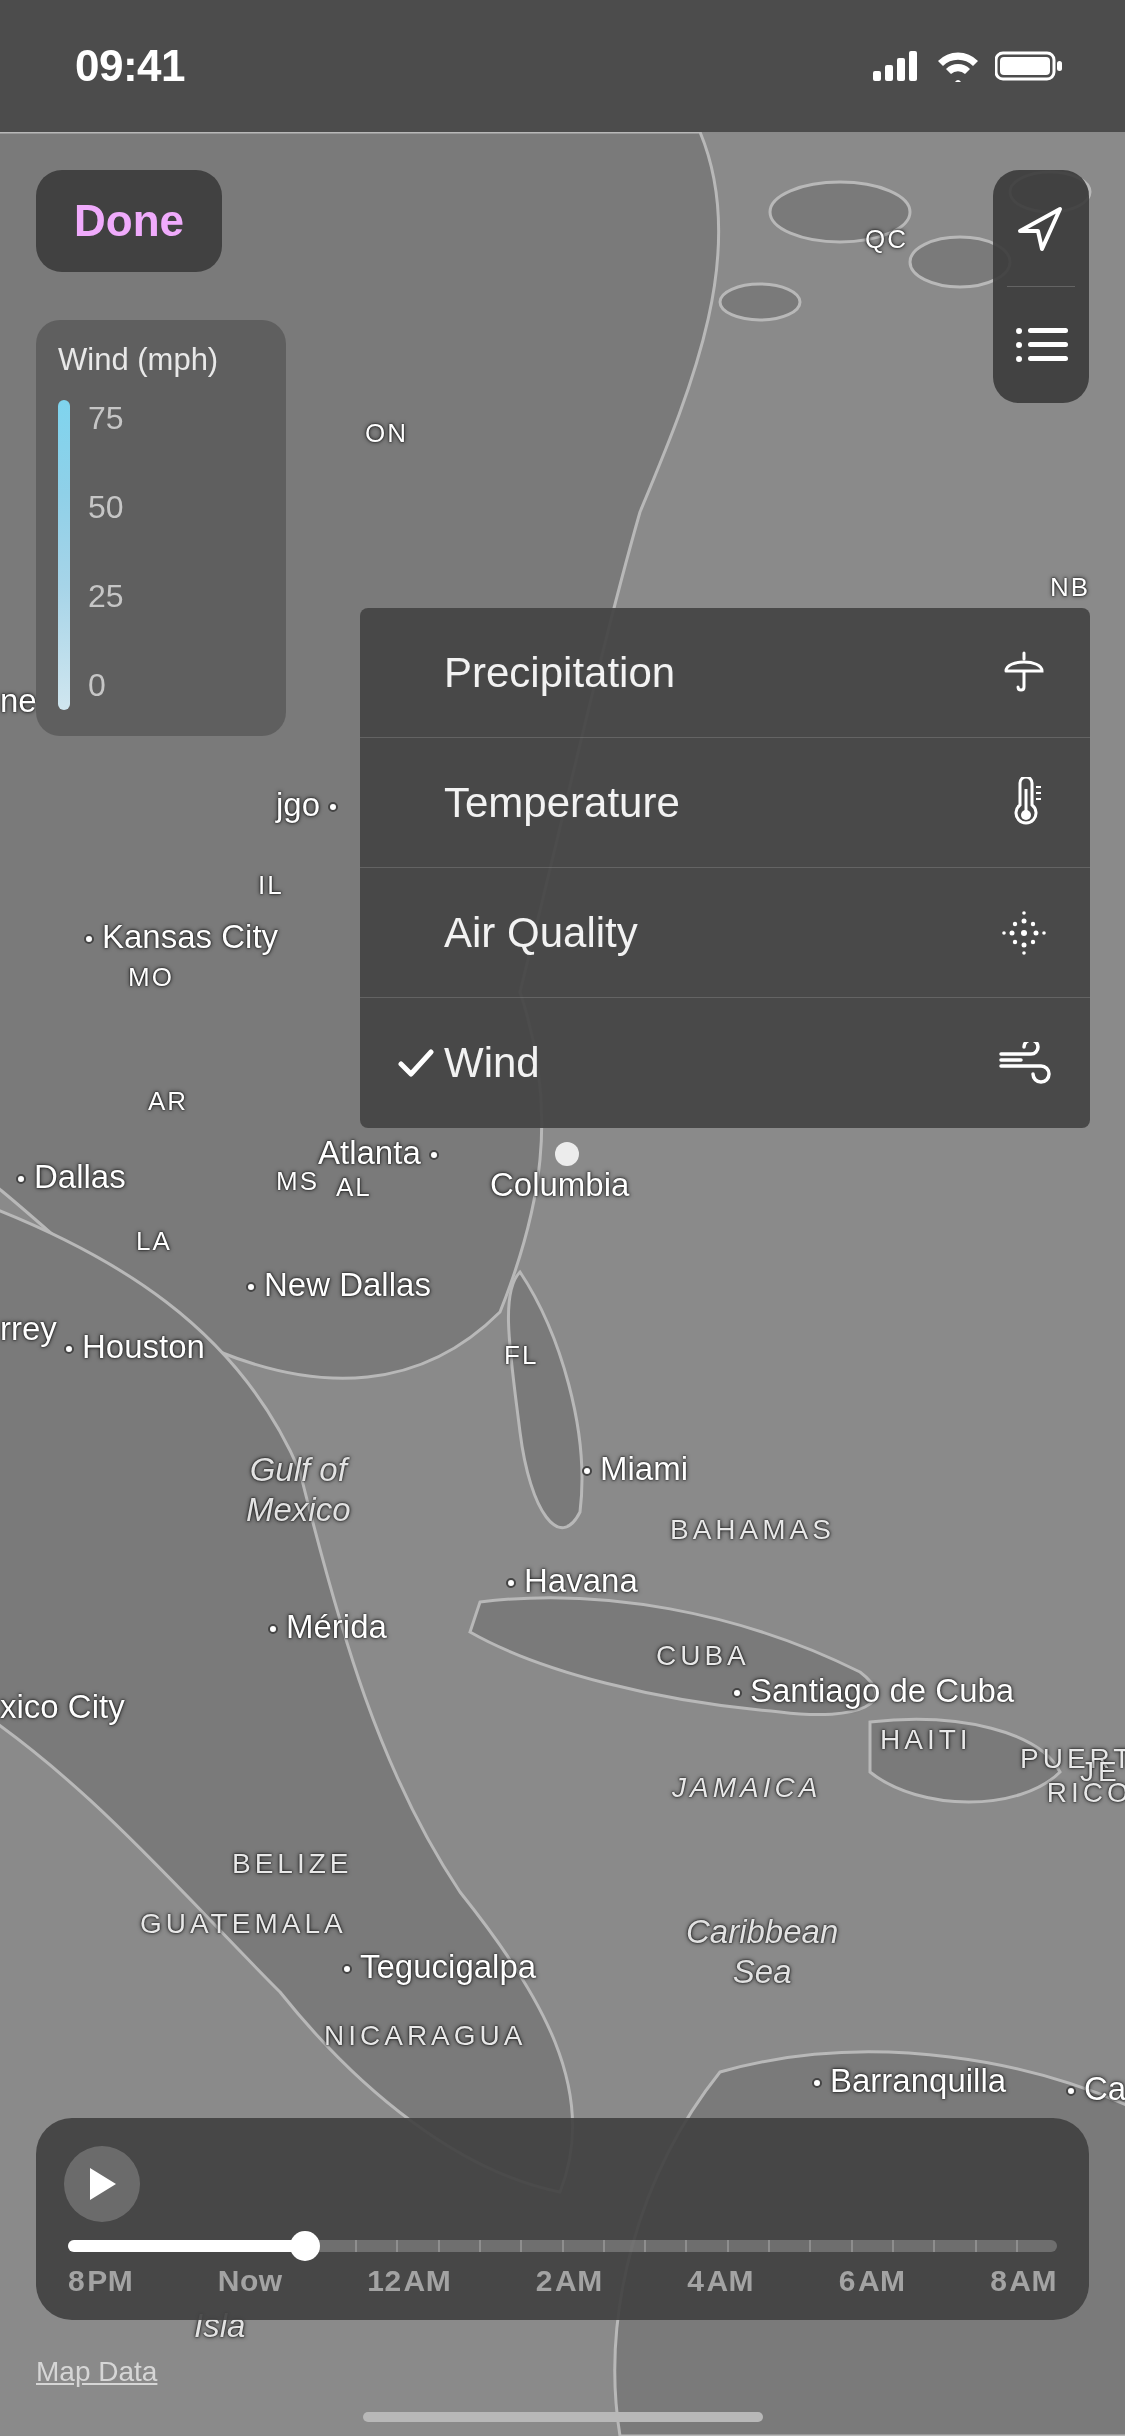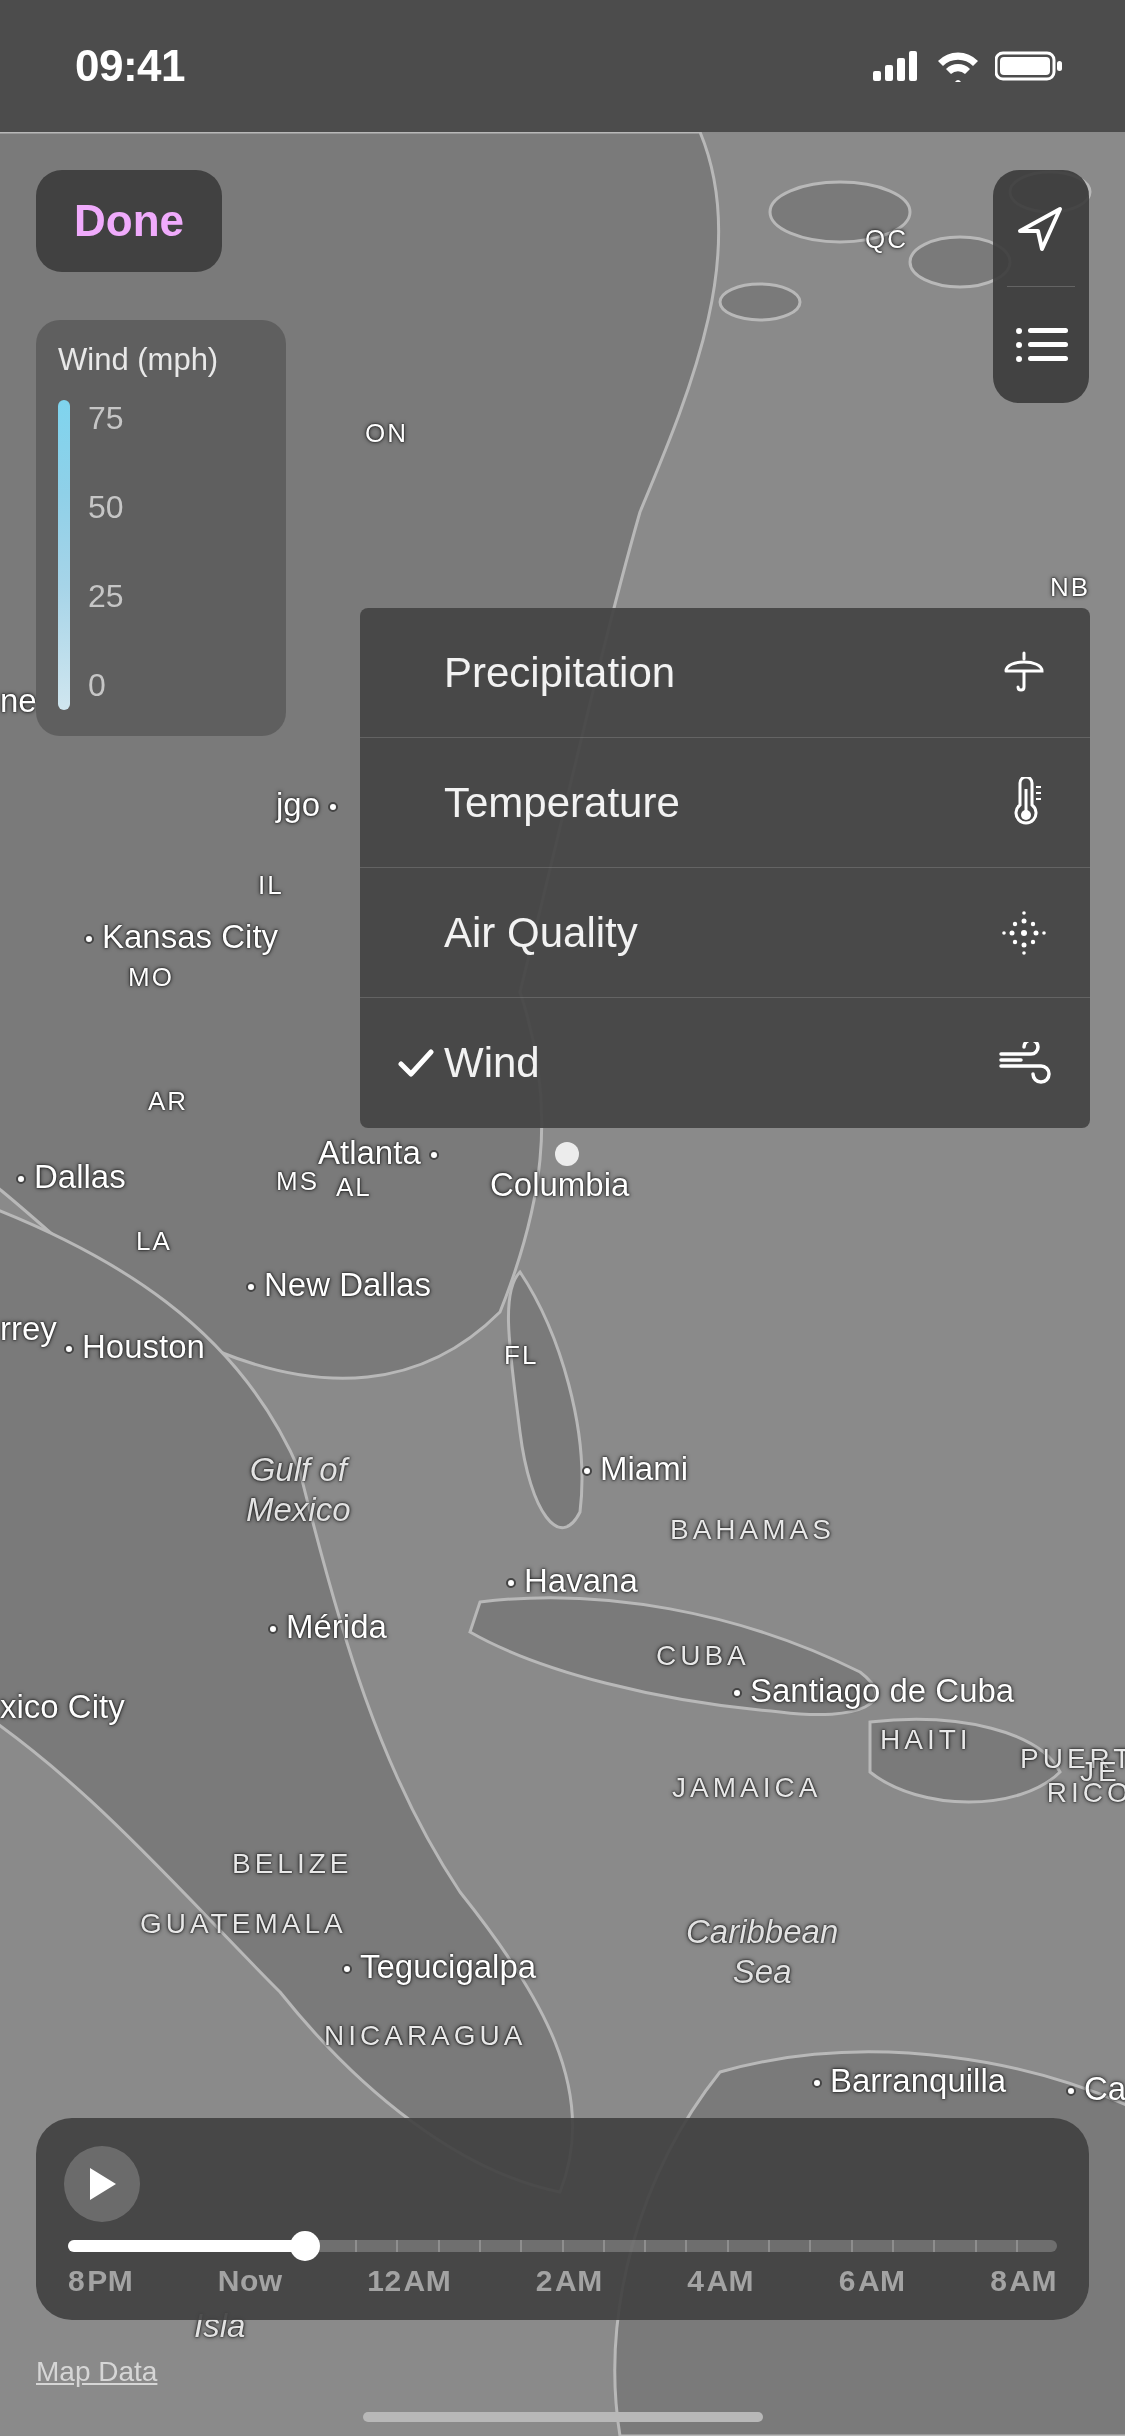--- a/index.html
+++ b/index.html
@@ -152,21 +152,21 @@
   <div class="map-label water" style="top:1318px; left:246px;">Gulf of<br>Mexico</div>
   <div class="map-label city" style="top:1318px; left:582px;"><span class="city-dot before"></span><span>Miami</span></div>
   <div class="map-label country" style="top:1382px; left:670px;">BAHAMAS</div>
   <div class="map-label city" style="top:1430px; left:506px;"><span class="city-dot before"></span><span>Havana</span></div>
 
   <div class="map-label city" style="top:1476px; left:268px;"><span class="city-dot before"></span><span>Mérida</span></div>
   <div class="map-label country" style="top:1508px; left:656px;">CUBA</div>
   <div class="map-label city" style="top:1540px; left:732px;"><span class="city-dot before"></span><span>Santiago de Cuba</span></div>
   <div class="map-label city" style="top:1556px; left:0px;">xico City</div>
   <div class="map-label country" style="top:1592px; left:880px;">HAITI</div>
-  <div class="map-label country" style="top:1640px; left:672px;">JAMAICA</div>
+  <div class="map-label country" style="top:1640px; left:672px;font-style:italic;">JAMAICA</div>
   <div class="map-label country" style="top:1610px; left:1020px; text-align:center; line-height:1.2;">PUERTO<br>RICO</div>
   <div class="map-label country" style="top:1624px; left:1080px;">JE</div>
 
   <div class="map-label country" style="top:1716px; left:232px;">BELIZE</div>
   <div class="map-label country" style="top:1776px; left:140px;">GUATEMALA</div>
   <div class="map-label city" style="top:1816px; left:342px;"><span class="city-dot before"></span><span>Tegucigalpa</span></div>
   <div class="map-label water" style="top:1780px; left:686px;">Caribbean<br>Sea</div>
   <div class="map-label country" style="top:1888px; left:324px;">NICARAGUA</div>
   <div class="map-label city" style="top:1930px; left:812px;"><span class="city-dot before"></span><span>Barranquilla</span></div>
   <div class="map-label city" style="top:1938px; left:1066px;"><span class="city-dot before"></span><span>Cara</span></div>

